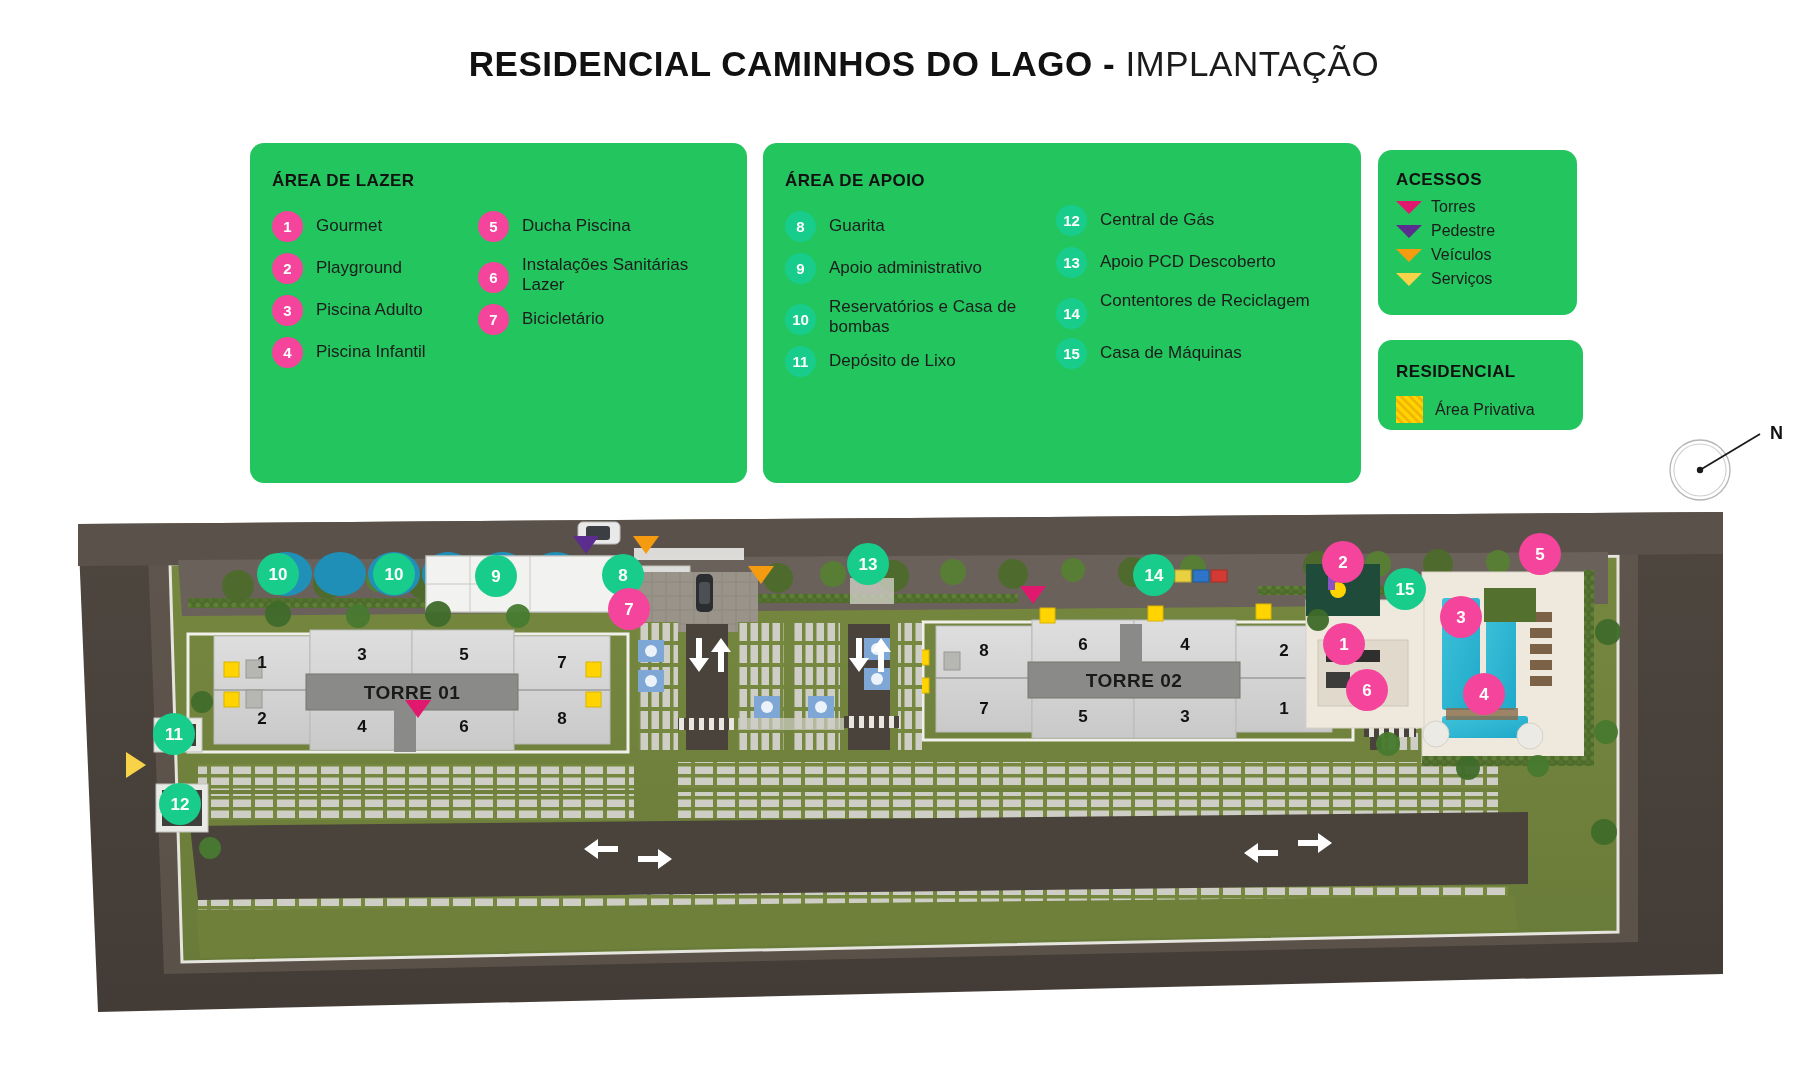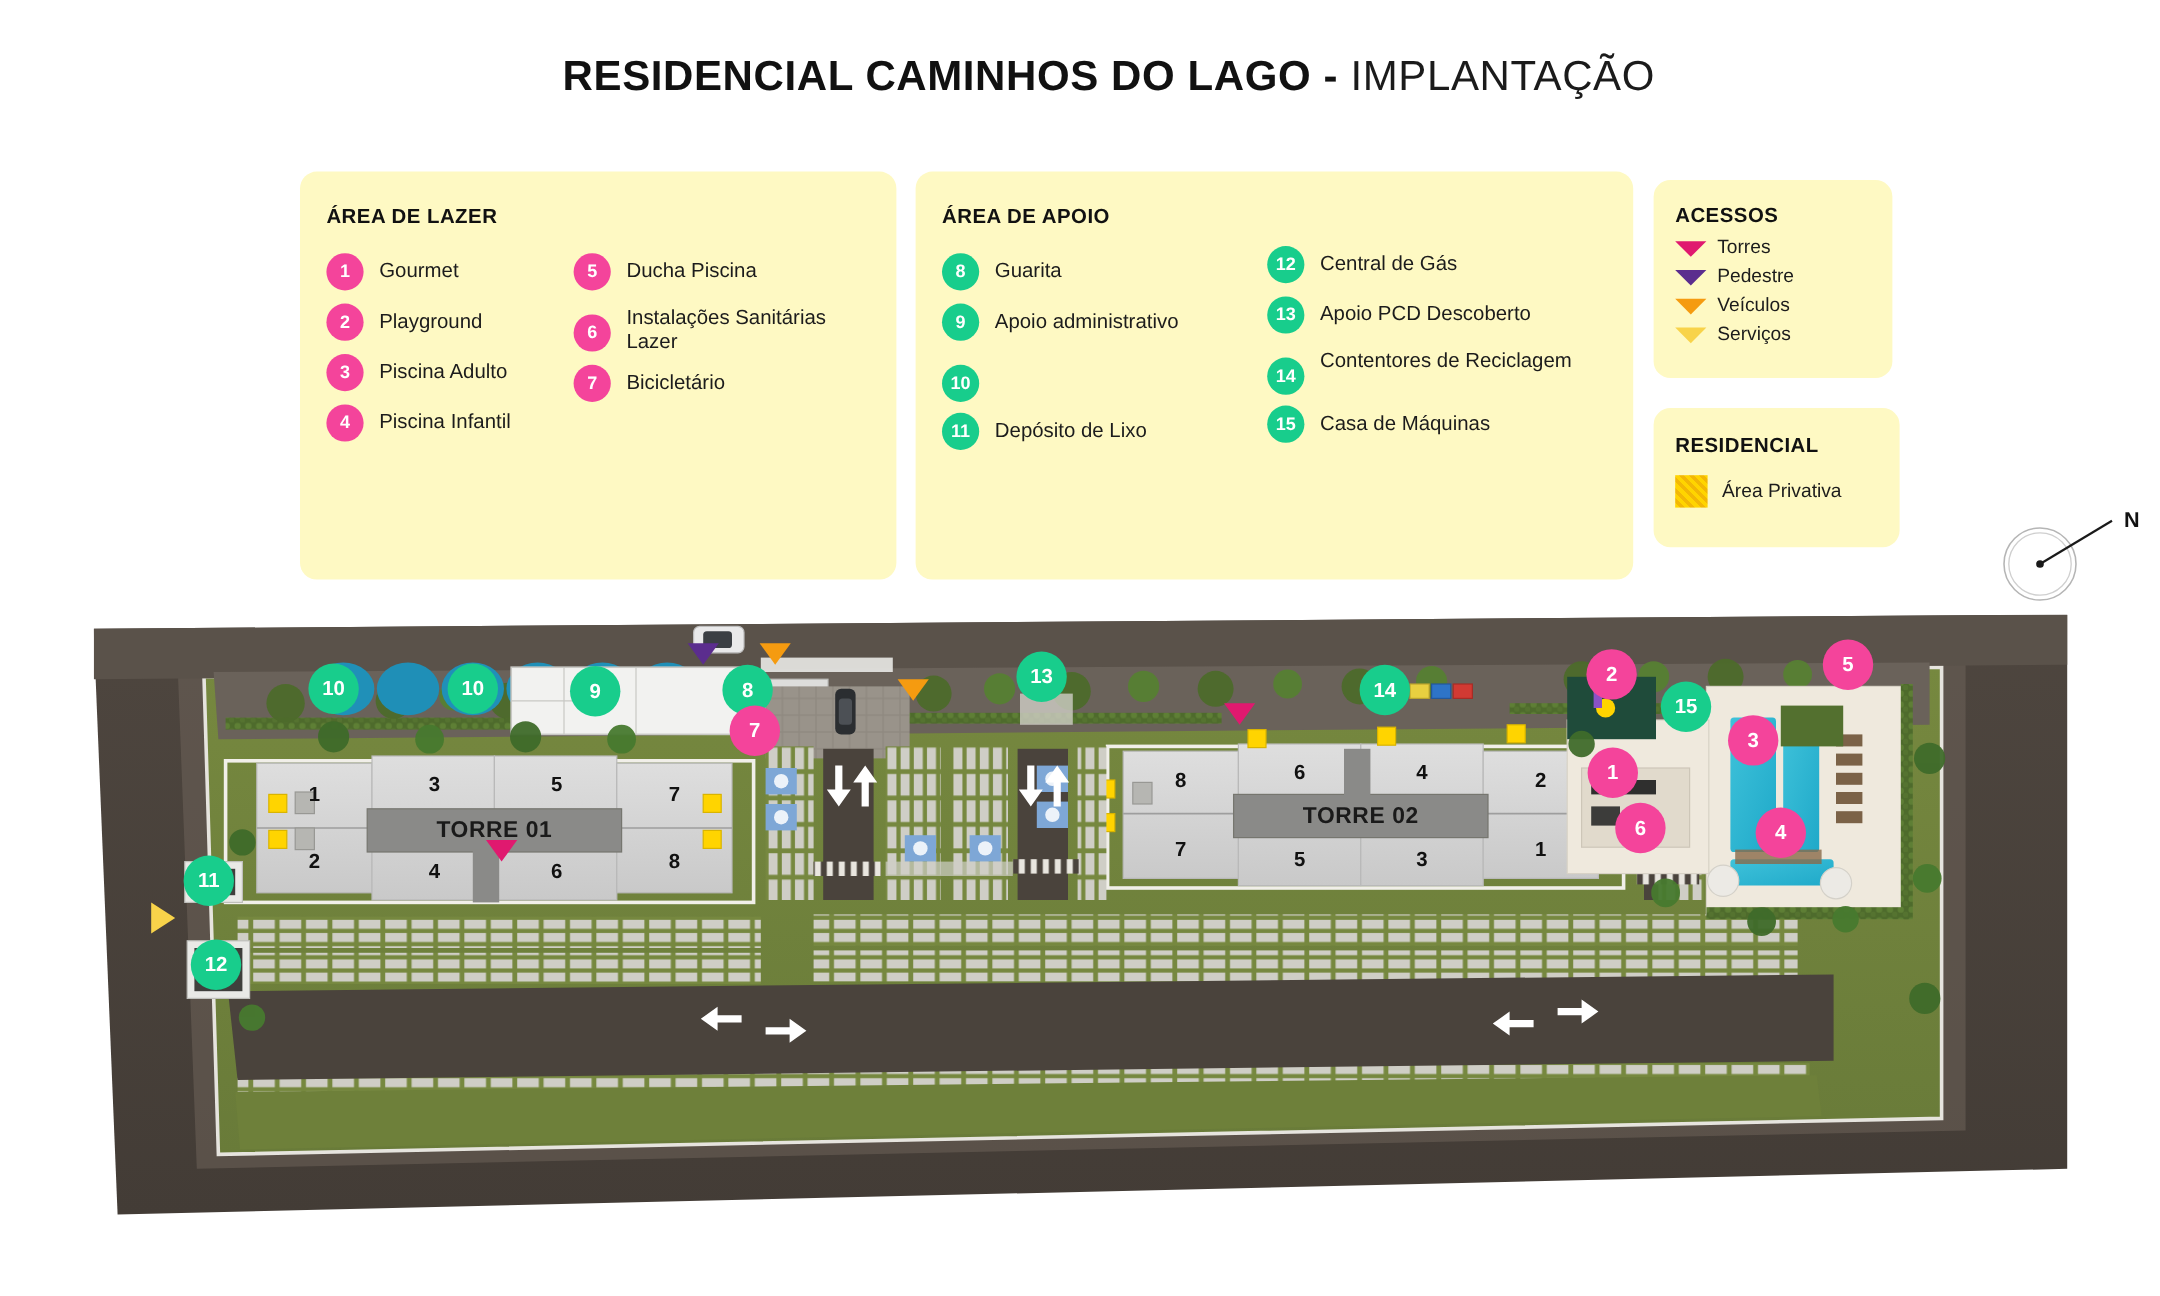--- a/index.html
+++ b/index.html
@@ -23,31 +23,31 @@
     color: #111111;
   }
   #title-light {
     font-size: 35px; font-weight: 300; letter-spacing: 0.5px;
     color: #1b1b1b;
   }
 
   
   .panel {
     position: absolute;
-    background: #fef9c3;
+    background: #22c55e;
     border-radius: 14px;
   }
   .panel-title {
     font-size: 17px; font-weight: bold; color: #111; letter-spacing: 0.4px;
   }
 
   #panel-lazer  { left: 250px; top: 143px; width: 497px; height: 340px; }
   #panel-apoio  { left: 763px; top: 143px; width: 598px; height: 340px; }
   #panel-acessos{ left: 1378px; top: 150px; width: 199px; height: 165px; }
-  #panel-resid  { left: 1378px; top: 340px; width: 205px; height: 116px; }
+  #panel-resid  { left: 1378px; top: 340px; width: 205px; height: 90px; }
 
   #panel-lazer  .panel-title { position:absolute; left: 22px; top: 28px; }
   #panel-apoio  .panel-title { position:absolute; left: 22px; top: 28px; }
   #panel-acessos .panel-title{ position:absolute; left: 18px; top: 20px; }
   #panel-resid  .panel-title { position:absolute; left: 18px; top: 22px; }
 
   .legend-col { position: absolute; }
   .legend-item {
     display: flex; align-items: flex-start;
     margin-bottom: 11px;
@@ -172,20 +172,21 @@
     <div class="legend-item">
       <div class="badge green">8</div>
       <div class="legend-label">Guarita</div>
     </div>
     <div class="legend-item">
       <div class="badge green">9</div>
       <div class="legend-label">Apoio administrativo</div>
     </div>
     <div class="legend-item tall" style="margin-bottom:9px;">
       <div class="badge green">10</div>
+      <div class="legend-label two-line" style="padding-top:2px;">Reservatórios e Casa de bombas</div>
     </div>
     <div class="legend-item">
       <div class="badge green">11</div>
       <div class="legend-label">Depósito de Lixo</div>
     </div>
   </div>
 
   <div class="legend-col" style="left:293px; top:62px; width:280px;">
     <div class="legend-item">
       <div class="badge green">12</div>

